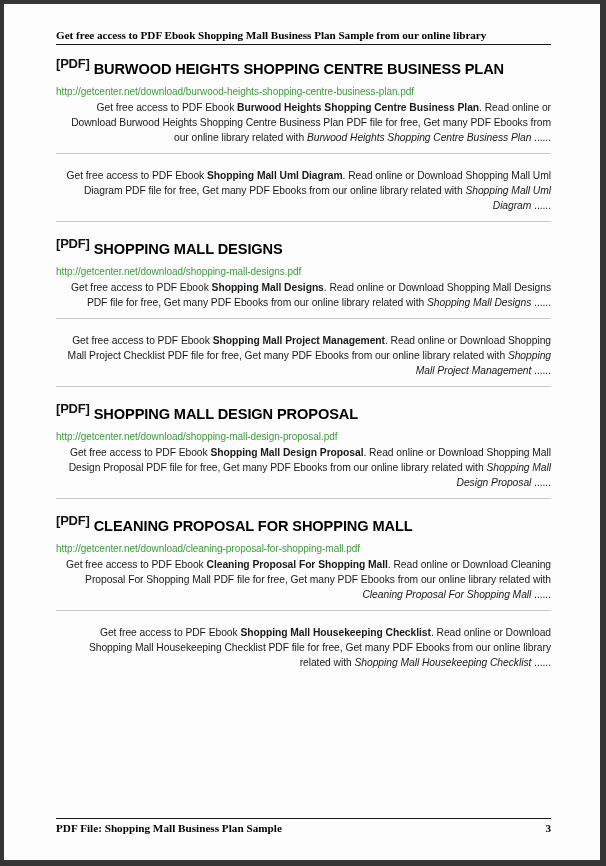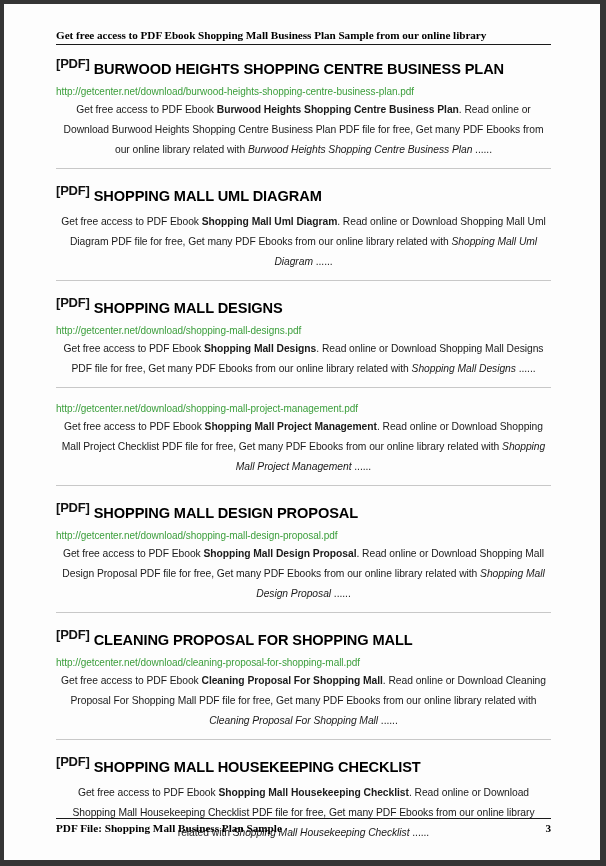--- a/index.html
+++ b/index.html
@@ -96,22 +96,22 @@
     color: #3b9e3b;
     line-height: 13px;
     margin-bottom: 2px;
     white-space: nowrap;
     letter-spacing: -0.05px;
   }
   .entry-desc {
     font-family: "Liberation Sans", "DejaVu Sans", sans-serif;
     font-size: 10.3px;
     color: #1a1a1a;
-    line-height: 20px;
-    text-align: center;
+    line-height: 15px;
+    text-align: right;
     letter-spacing: -0.05px;
   }
   .entry-desc b { font-weight: bold; }
   .entry-desc i { font-style: italic; }
 
   
   .doc-footer {
     position: absolute;
     bottom: 26px;
     left: 52px;
@@ -145,49 +145,46 @@
     </div>
 
     <div class="results" id="results-list">
         <div class="entry">
           <div class="entry-title-row"><span class="pdf-tag">[PDF]</span><span class="entry-title">BURWOOD HEIGHTS SHOPPING CENTRE BUSINESS PLAN</span></div>
           <div class="entry-url">http://getcenter.net/download/burwood-heights-shopping-centre-business-plan.pdf</div>
           <div class="entry-desc"><span>Get free access to PDF Ebook </span><b>Burwood Heights Shopping Centre Business Plan</b><span>. Read online or Download Burwood Heights Shopping Centre Business Plan PDF file for free, Get many PDF Ebooks from our online library related with </span><i>Burwood Heights Shopping Centre Business Plan</i><span> ......</span></div>
         </div>
         <div class="entry">
           <div class="entry-sep"></div>
-          <div class="entry-title-row"><span class="pdf-tag">[PDF]</span><span class="entry-title">SHOPPING MALL UML DIAGRAM</span></div>
           <div class="entry-desc"><span>Get free access to PDF Ebook </span><b>Shopping Mall Uml Diagram</b><span>. Read online or Download Shopping Mall Uml Diagram PDF file for free, Get many PDF Ebooks from our online library related with </span><i>Shopping Mall Uml Diagram</i><span> ......</span></div>
         </div>
         <div class="entry">
           <div class="entry-sep"></div>
           <div class="entry-title-row"><span class="pdf-tag">[PDF]</span><span class="entry-title">SHOPPING MALL DESIGNS</span></div>
           <div class="entry-url">http://getcenter.net/download/shopping-mall-designs.pdf</div>
           <div class="entry-desc"><span>Get free access to PDF Ebook </span><b>Shopping Mall Designs</b><span>. Read online or Download Shopping Mall Designs PDF file for free, Get many PDF Ebooks from our online library related with </span><i>Shopping Mall Designs</i><span> ......</span></div>
         </div>
         <div class="entry">
           <div class="entry-sep"></div>
-          <div class="entry-url">http://getcenter.net/download/shopping-mall-project-management.pdf</div>
           <div class="entry-desc"><span>Get free access to PDF Ebook </span><b>Shopping Mall Project Management</b><span>. Read online or Download Shopping Mall Project Checklist PDF file for free, Get many PDF Ebooks from our online library related with </span><i>Shopping Mall Project Management</i><span> ......</span></div>
         </div>
         <div class="entry">
           <div class="entry-sep"></div>
           <div class="entry-title-row"><span class="pdf-tag">[PDF]</span><span class="entry-title">SHOPPING MALL DESIGN PROPOSAL</span></div>
           <div class="entry-url">http://getcenter.net/download/shopping-mall-design-proposal.pdf</div>
           <div class="entry-desc"><span>Get free access to PDF Ebook </span><b>Shopping Mall Design Proposal</b><span>. Read online or Download Shopping Mall Design Proposal PDF file for free, Get many PDF Ebooks from our online library related with </span><i>Shopping Mall Design Proposal</i><span> ......</span></div>
         </div>
         <div class="entry">
           <div class="entry-sep"></div>
           <div class="entry-title-row"><span class="pdf-tag">[PDF]</span><span class="entry-title">CLEANING PROPOSAL FOR SHOPPING MALL</span></div>
           <div class="entry-url">http://getcenter.net/download/cleaning-proposal-for-shopping-mall.pdf</div>
           <div class="entry-desc"><span>Get free access to PDF Ebook </span><b>Cleaning Proposal For Shopping Mall</b><span>. Read online or Download Cleaning Proposal For Shopping Mall PDF file for free, Get many PDF Ebooks from our online library related with </span><i>Cleaning Proposal For Shopping Mall</i><span> ......</span></div>
         </div>
         <div class="entry">
           <div class="entry-sep"></div>
-          <div class="entry-title-row"><span class="pdf-tag">[PDF]</span><span class="entry-title">SHOPPING MALL HOUSEKEEPING CHECKLIST</span></div>
           <div class="entry-desc"><span>Get free access to PDF Ebook </span><b>Shopping Mall Housekeeping Checklist</b><span>. Read online or Download Shopping Mall Housekeeping Checklist PDF file for free, Get many PDF Ebooks from our online library related with </span><i>Shopping Mall Housekeeping Checklist</i><span> ......</span></div>
         </div>
       </div>
 
   </div>
 
   <div class="doc-footer">
     <div class="doc-footer-rule"></div>
     <div class="doc-footer-row">
       <span>PDF File: Shopping Mall Business Plan Sample</span>

